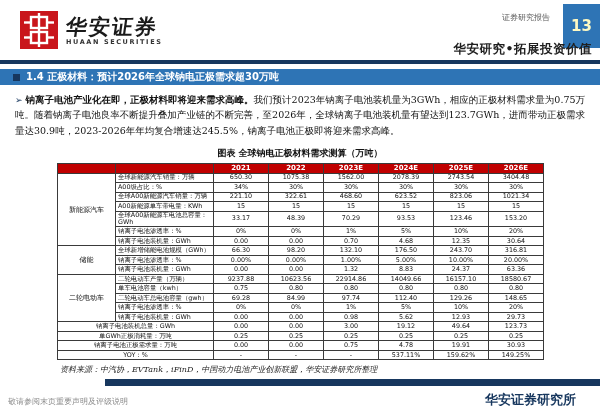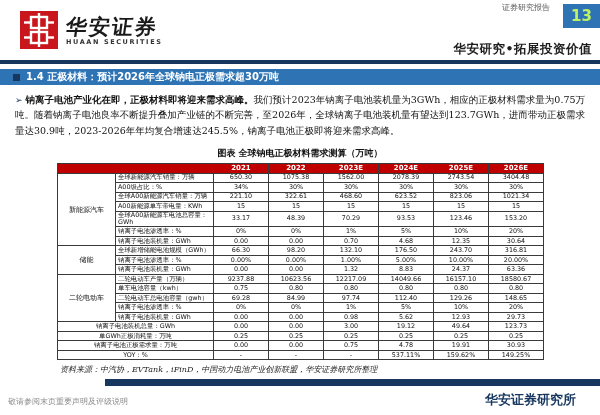--- a/index.html
+++ b/index.html
@@ -7,22 +7,22 @@
     width:600px;height:415px;position:relative;overflow:hidden;
     background:#ffffff;font-family:"DejaVu Sans","Liberation Sans",sans-serif;
     -webkit-font-smoothing:antialiased;
   }
   
   .header{position:relative;height:60px;}
   .logo{position:absolute;left:20px;top:11px;display:flex;align-items:flex-start;gap:8px;}
   .brand-txt{display:flex;flex-direction:column;margin-top:4px;}
   .brand-cn{font-family:"DejaVu Serif","Liberation Serif",serif;font-size:21px;font-weight:bold;color:#1a1a1a;transform:skewX(-8deg);letter-spacing:2px;line-height:1.1;}
   .brand-en{font-size:6.5px;letter-spacing:1.6px;color:#333;margin-top:0;font-weight:bold;}
-  .report-type{position:absolute;right:50px;top:2px;font-size:8px;color:#595959;}
-  .page-badge{position:absolute;right:0;top:4px;width:37px;height:24px;background:#2E74B5;color:#bef264;
+  .report-type{position:absolute;right:50px;top:12px;font-size:8px;color:#595959;}
+  .page-badge{position:absolute;right:0;top:4px;width:37px;height:44px;background:#2E74B5;color:#fef9c3;
     font-size:15px;font-weight:bold;display:flex;align-items:center;justify-content:center;}
   .slogan{position:absolute;right:8px;top:41px;font-size:12.5px;font-weight:bold;color:#1f1f1f;letter-spacing:0.5px;}
   .navy-line{height:4px;background:#17375E;}
   
   .section-bar{margin-top:5px;height:16px;background:#2E74B5;color:#fff;display:flex;align-items:center;
     padding-left:13px;gap:6px;font-size:10px;font-weight:bold;}
   .section-sq{width:7px;height:7px;background:#17375E;flex:0 0 auto;}
   
   .para{margin:7px 15px 0 15px;font-family:"DejaVu Serif","Liberation Serif",serif;
     font-size:9.5px;line-height:1.6;color:#111;text-align:justify;}
@@ -198,21 +198,21 @@
         <td class="val">1.32</td>
         <td class="val">8.83</td>
         <td class="val">24.37</td>
         <td class="val">63.36</td>
       </tr>
       <tr>
         <td class="cat" rowspan="5">二轮电动车</td>
         <td class="lab">二轮电动车产量（万辆）</td>
         <td class="val">9237.88</td>
         <td class="val">10623.56</td>
-        <td class="val">12217.09</td>
+        <td class="val">22914.86</td>
         <td class="val">14049.66</td>
         <td class="val">16157.10</td>
         <td class="val">18580.67</td>
       </tr>
       <tr>
         <td class="lab">单车电池容量（kwh）</td>
         <td class="val">0.75</td>
         <td class="val">0.80</td>
         <td class="val">0.80</td>
         <td class="val">0.80</td>

